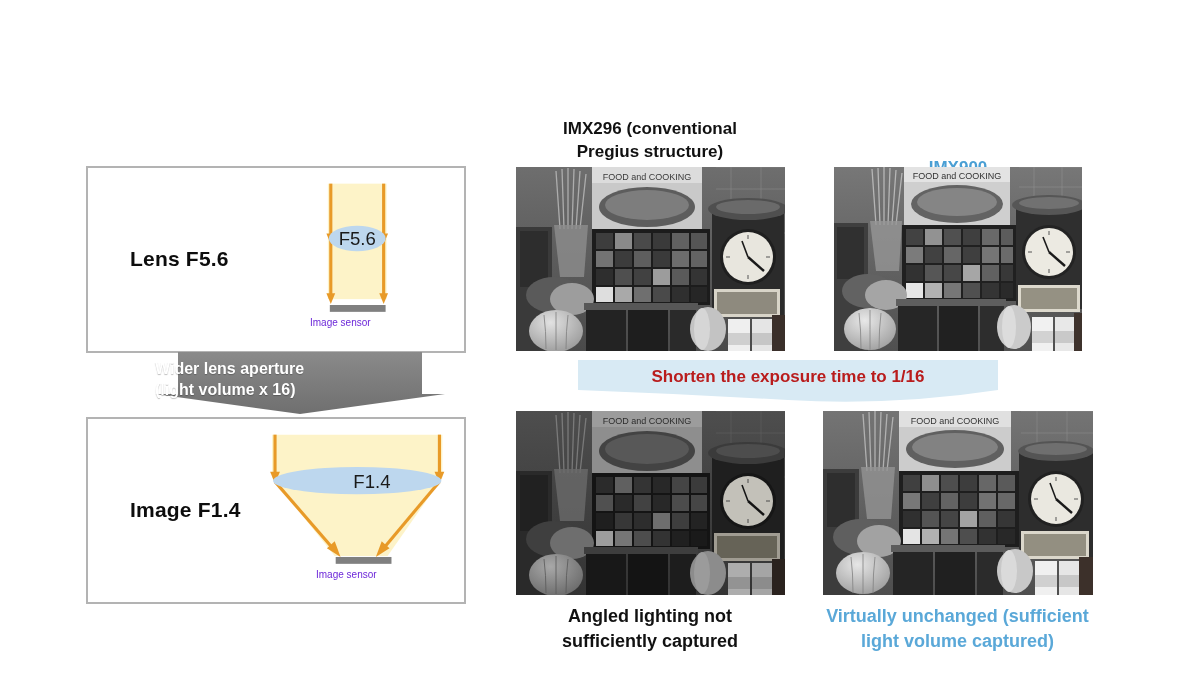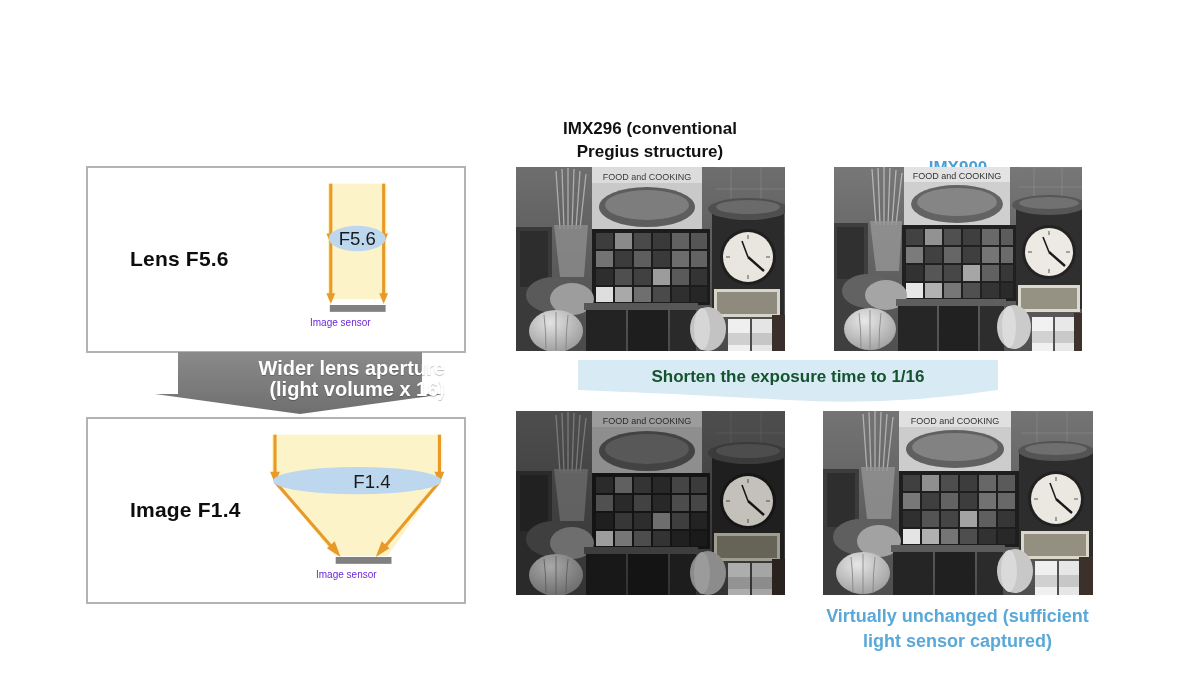--- a/index.html
+++ b/index.html
@@ -45,33 +45,33 @@
     font-size:19px;
     fill:#1a1a1a;
   }
 
   
   #gray-banner{
     position:absolute;left:155px;top:352px;width:290px;height:62px;
   }
   #gray-banner .txt{
     position:absolute;left:0;top:6px;width:290px;
-    text-align:right;color:#ffffff;font-weight:bold;font-size:20px;
+    text-align:left;color:#ffffff;font-weight:bold;font-size:16px;
     line-height:21px;
     text-shadow:0 1px 1px rgba(0,0,0,.25);
     pointer-events:none;
   }
 
   
   #blue-banner{
     position:absolute;left:578px;top:360px;width:420px;height:44px;
   }
   #blue-banner .txt{
     position:absolute;left:0;top:7px;width:420px;
-    text-align:center;color:#14532d;font-weight:bold;font-size:17px;
+    text-align:center;color:#b91c1c;font-weight:bold;font-size:17px;
     pointer-events:none;
   }
 
   
   .col-head{
     position:absolute;text-align:center;font-weight:bold;
     line-height:23px;white-space:pre-line;
   }
   #head-imx296{left:505px;top:117px;width:290px;font-size:17px;color:#111111;}
   #head-imx900{left:833px;top:156px;width:250px;font-size:17px;color:#4a9fd4;}
@@ -546,16 +546,18 @@
       <ellipse cx="192" cy="160" rx="18" ry="22" fill="#c8c8c8"></ellipse>
       <ellipse cx="186" cy="160" rx="8" ry="21" fill="#dadada"></ellipse>
       <rect x="212" y="150" width="22" height="34" fill="#f0f0f0"></rect>
       <rect x="212" y="164" width="22" height="12" fill="#d0d0d0"></rect>
       <rect x="236" y="150" width="20" height="34" fill="#e6e6e6"></rect>
       <rect x="236" y="164" width="20" height="12" fill="#c7c7c7"></rect>
       <rect x="256" y="146" width="14" height="38" fill="#3c302a"></rect>
     </svg>
   </div>
 
+  <div class="col-cap" id="cap-left">Angled lighting  not
+sufficiently  captured</div>
   <div class="col-cap" id="cap-right">Virtually  unchanged (sufficient
-light sensor captured)</div>
+light volume captured)</div>
 
 </div>
 
 </body></html>

